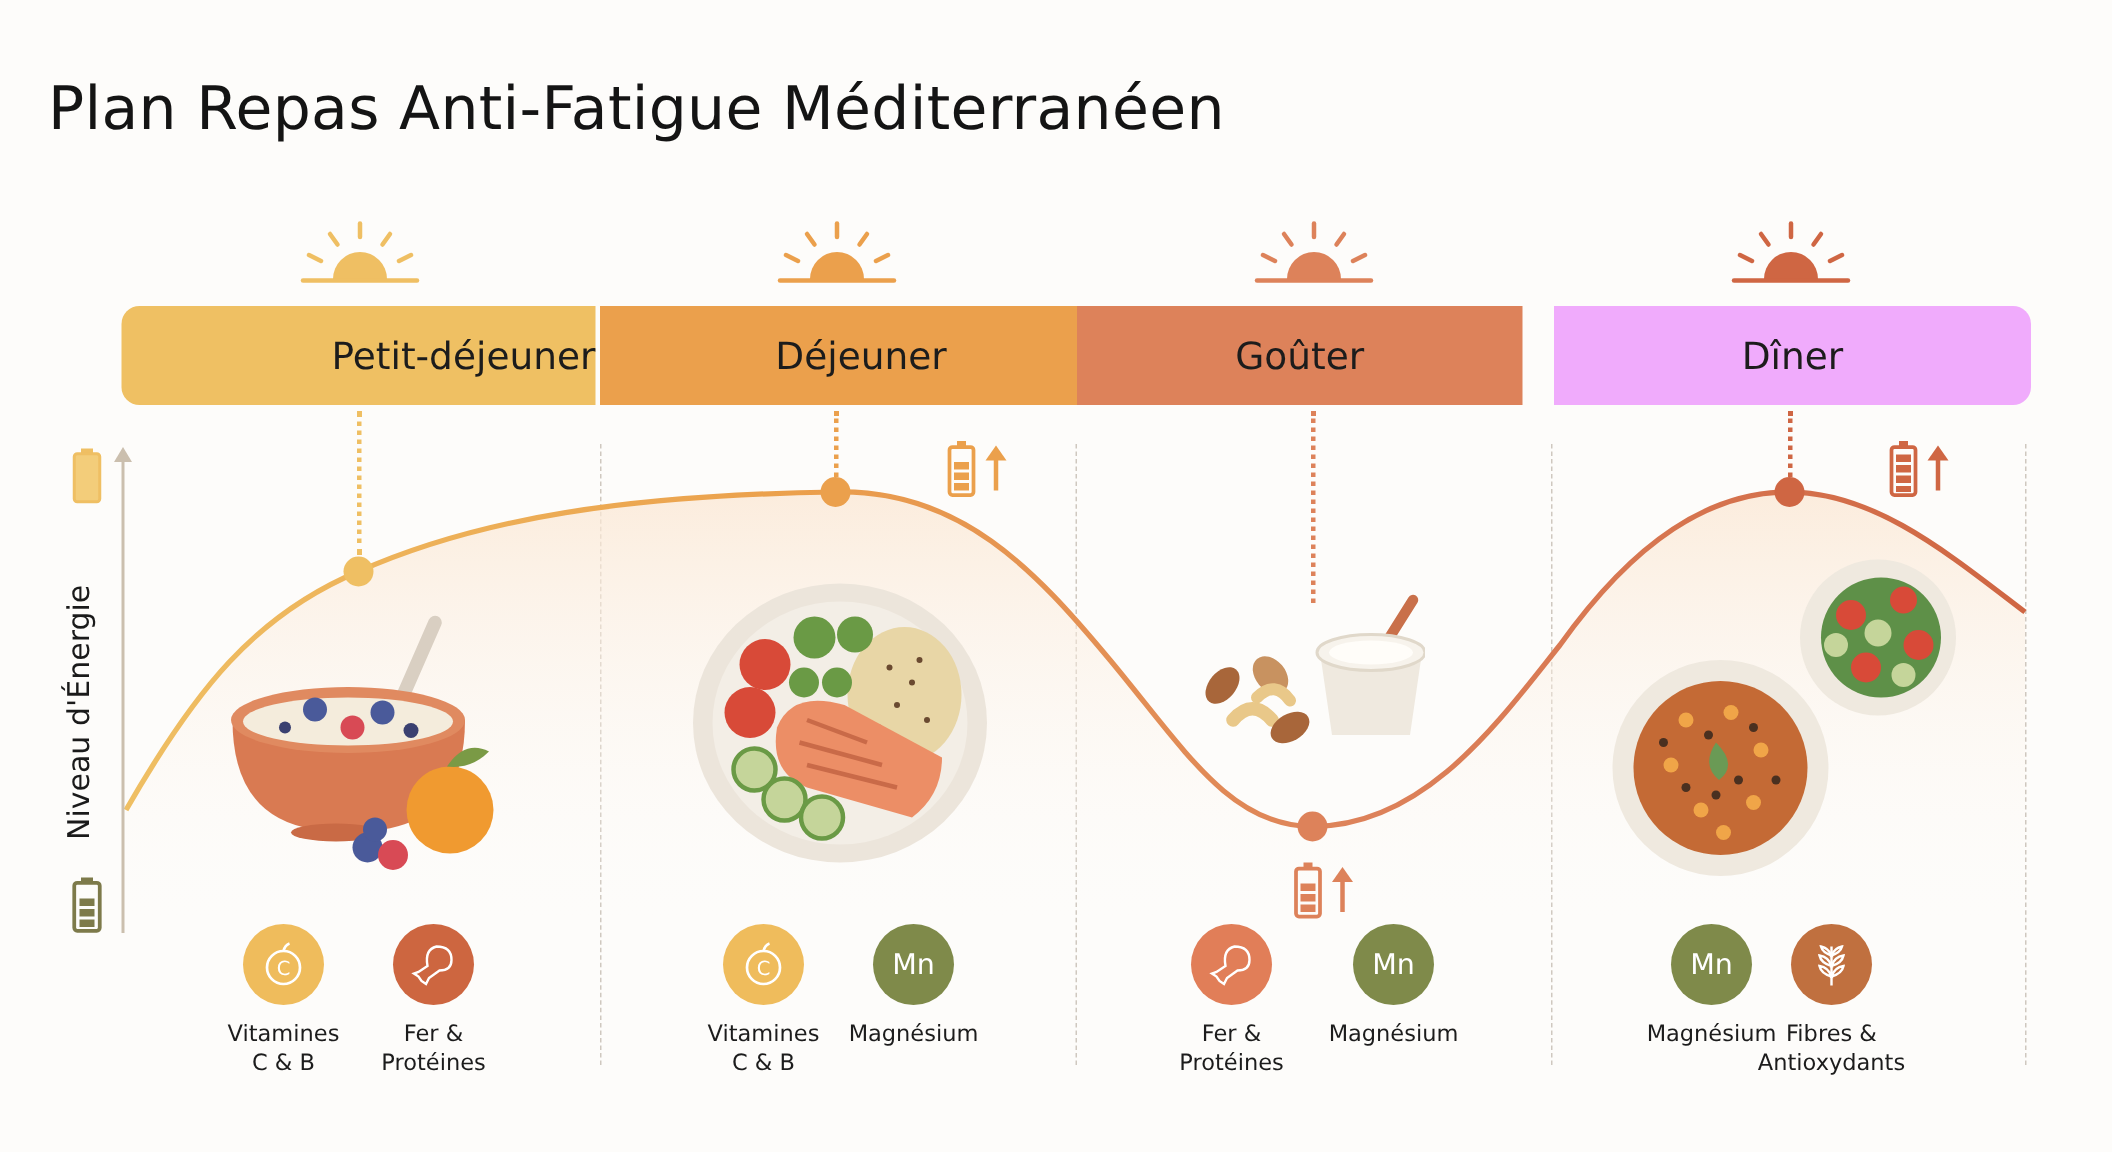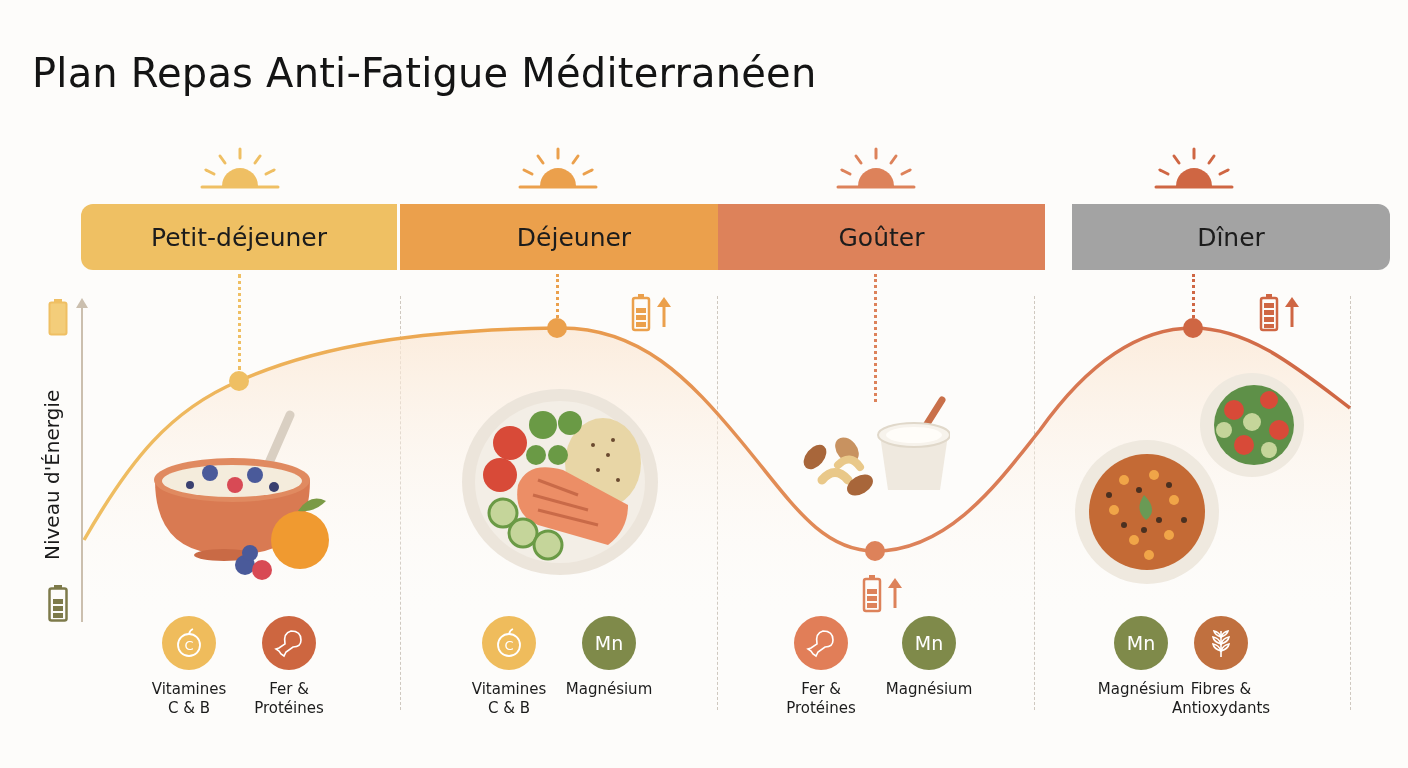--- a/index.html
+++ b/index.html
@@ -11,21 +11,21 @@
   }
   .title {
     position:absolute; top:50px; left:0; width:1408px; text-align:left;
     font-size:40px; font-weight:normal; letter-spacing:0.2px; color:#141414;padding-left:32px;
   }
   .sun { position:absolute; top:146px; width:84px; height:46px; }
   .meal-bar {
     position:absolute; top:204px; height:66px; display:flex; align-items:center; justify-content:center;
     font-size:25px; color:#1c1c1c;
   }
-  .meal-bar.first { border-radius:12px 0 0 12px; }
+  .meal-bar.first { border-radius:12px 0 0 12px;justify-content:flex-end; }
   .meal-bar.last { border-radius:0 12px 12px 0; }
   .vline {
     position:absolute; top:296px; height:414px; width:0;
     border-left:1px dashed #cfc8bf;
   }
   .dotline { position:absolute; width:0; border-left:3px dotted; }
   .curve-svg { position:absolute; left:0; top:0; width:1408px; height:768px; }
   .axis-label {
     position:absolute; left:40px; top:560px; transform-origin:0 0; transform:rotate(-90deg);
     font-size:20px; color:#1a1a1a; white-space:nowrap; width:200px;
@@ -89,24 +89,24 @@
     <line x1="4" y1="41" x2="80" y2="41"></line>
   </g>
 </svg>
 
 <div class="meal-bar first" style="left:81px;width:316px;background:#efc063">
   <span>Petit-déjeuner</span>
 </div>
 <div class="meal-bar" style="left:400px;width:348px;background:#eba04c">
   <span>Déjeuner</span>
 </div>
-<div class="meal-bar" style="left:718px;width:327px;background:#dd825a">
+<div class="meal-bar" style="left:718px;width:297px;background:#dd825a">
   <span>Goûter</span>
 </div>
-<div class="meal-bar last" style="left:1072px;width:318px;background:#a3a3a3">
+<div class="meal-bar last" style="left:1036px;width:318px;background:#f0abfc">
   <span>Dîner</span>
 </div>
 
 <div class="vline" style="left:400px"></div>
 <div class="vline" style="left:717px"></div>
 <div class="vline" style="left:1034px"></div>
 <div class="vline" style="left:1350px"></div>
 
 <div class="dotline" style="left:238px;top:274px;height:96px;border-color:#efbf63"></div>
 <div class="dotline" style="left:556px;top:274px;height:44px;border-color:#eba04c"></div>

